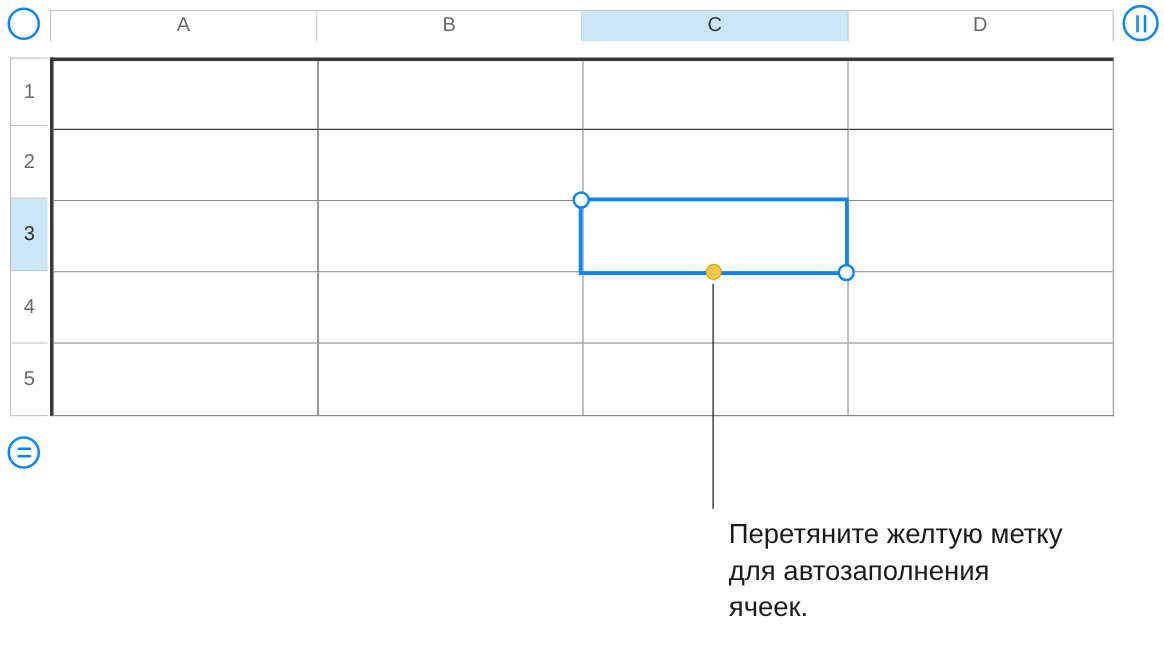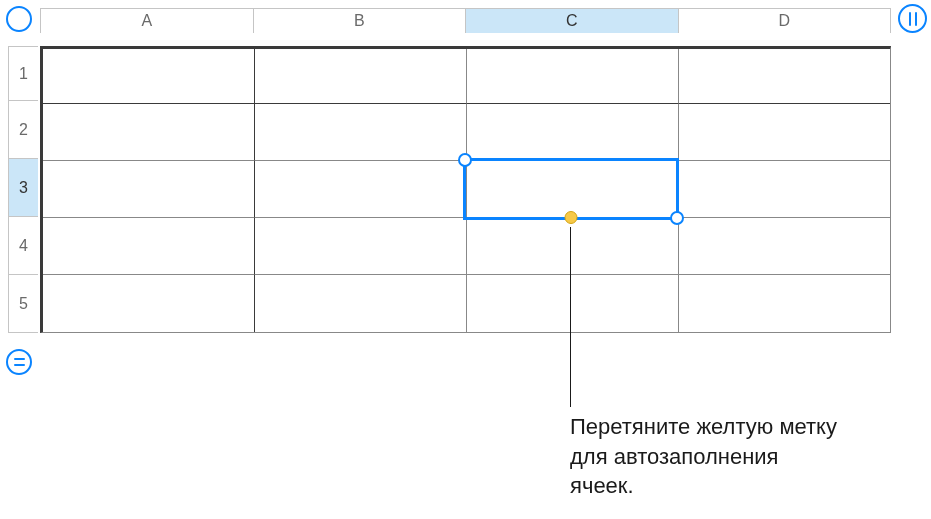--- a/index.html
+++ b/index.html
@@ -276,13 +276,13 @@
   </div>
 </div>
 
 <div class="selection" style="top:158px; left:463px; width:216px; height:62px;">
   <div class="sel-handle tl"></div>
   <div class="sel-handle br"></div>
   <div class="fill-handle"></div>
 </div>
 
 <div class="callout-line" style="left:570px; top:227px; height:180px;"></div>
-<div class="callout-text" style="left:570px; top:412px;">Перетяните желтую метку для автозаполнения ячеек.</div>
+<div class="callout-text" style="left:583px; top:412px;">Перетяните желтую метку для автозаполнения ячеек.</div>
 
 </body></html>

